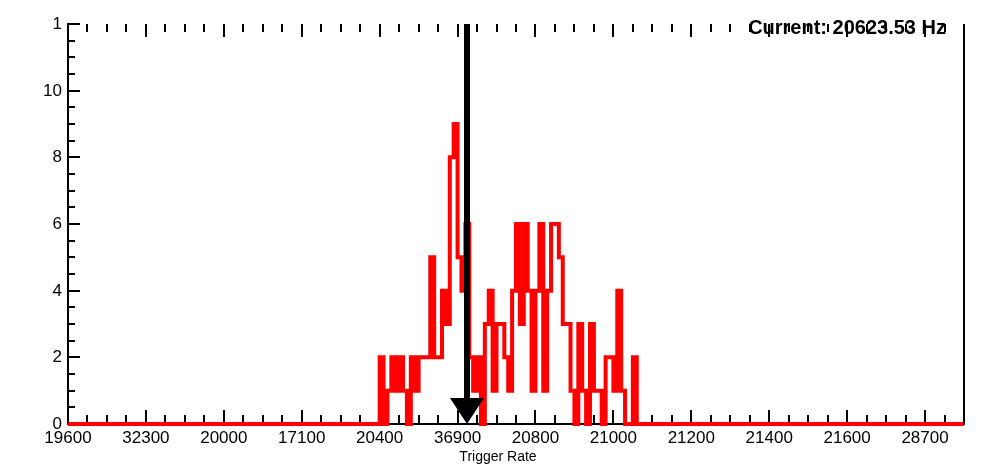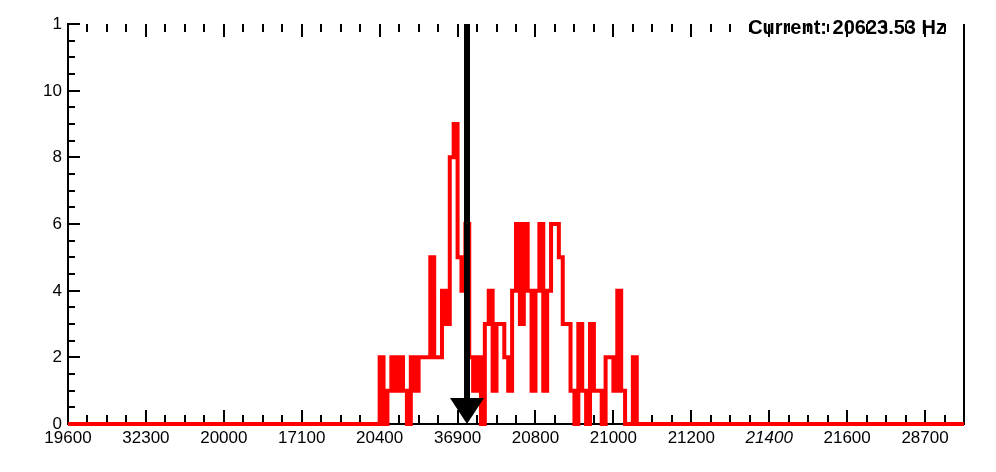--- a/index.html
+++ b/index.html
@@ -124,21 +124,21 @@
       <div class="xtick-top major" style="left: 534.478px; top: 24px;"></div>
       <div class="xtick-label" style="left: 535.478px;">20800</div>
       <div class="xtick major" style="left: 612.391px; top: 410px;"></div>
       <div class="xtick-top major" style="left: 612.391px; top: 24px;"></div>
       <div class="xtick-label" style="left: 613.391px;">21000</div>
       <div class="xtick major" style="left: 690.304px; top: 410px;"></div>
       <div class="xtick-top major" style="left: 690.304px; top: 24px;"></div>
       <div class="xtick-label" style="left: 691.304px;">21200</div>
       <div class="xtick major" style="left: 768.217px; top: 410px;"></div>
       <div class="xtick-top major" style="left: 768.217px; top: 24px;"></div>
-      <div class="xtick-label" style="left: 769.217px; font-style: italic;">21400</div>
+      <div class="xtick-label" style="left: 769.217px;">21400</div>
       <div class="xtick major" style="left: 846.13px; top: 410px;"></div>
       <div class="xtick-top major" style="left: 846.13px; top: 24px;"></div>
       <div class="xtick-label" style="left: 847.13px;">21600</div>
       <div class="xtick major" style="left: 924.043px; top: 410px;"></div>
       <div class="xtick-top major" style="left: 924.043px; top: 24px;"></div>
       <div class="xtick-label" style="left: 925.043px;">28700</div>
       <div class="xtick minor" style="left: 86.4783px; top: 415px;"></div>
       <div class="xtick-top minor" style="left: 86.4783px; top: 24px;"></div>
       <div class="xtick minor" style="left: 105.957px; top: 415px;"></div>
       <div class="xtick-top minor" style="left: 105.957px; top: 24px;"></div>
@@ -210,13 +210,14 @@
       <div class="xtick-top minor" style="left: 963px; top: 24px;"></div>
     </div>
 
   <svg id="hist-svg" viewBox="0 0 996 472" preserveAspectRatio="none">
     <polyline id="hist-path" fill="none" stroke="#ff0000" stroke-width="4" stroke-linejoin="miter" points="68.00,424.00 379.65,424.00 379.65,357.33 383.55,357.33 383.55,424.00 387.44,424.00 387.44,390.67 391.34,390.67 391.34,357.33 395.23,357.33 395.23,390.67 399.13,390.67 399.13,357.33 403.03,357.33 403.03,390.67 406.92,390.67 406.92,424.00 410.82,424.00 410.82,357.33 414.71,357.33 414.71,390.67 418.61,390.67 418.61,357.33 422.50,357.33 422.50,357.33 426.40,357.33 426.40,357.33 430.30,357.33 430.30,257.33 434.19,257.33 434.19,357.33 438.09,357.33 438.09,357.33 441.98,357.33 441.98,290.67 445.88,290.67 445.88,324.00 449.77,324.00 449.77,157.33 453.67,157.33 453.67,124.00 457.57,124.00 457.57,257.33 461.46,257.33 461.46,290.67 465.36,290.67 465.36,224.00 469.25,224.00 469.25,357.33 473.15,357.33 473.15,390.67 477.04,390.67 477.04,357.33 480.94,357.33 480.94,424.00 484.83,424.00 484.83,324.00 488.73,324.00 488.73,290.67 492.63,290.67 492.63,390.67 496.52,390.67 496.52,324.00 500.42,324.00 500.42,324.00 504.31,324.00 504.31,357.33 508.21,357.33 508.21,390.67 512.10,390.67 512.10,290.67 516.00,290.67 516.00,224.00 519.90,224.00 519.90,324.00 523.79,324.00 523.79,224.00 527.69,224.00 527.69,290.67 531.58,290.67 531.58,390.67 535.48,390.67 535.48,290.67 539.37,290.67 539.37,224.00 543.27,224.00 543.27,390.67 547.17,390.67 547.17,290.67 551.06,290.67 551.06,224.00 554.96,224.00 554.96,224.00 558.85,224.00 558.85,257.33 562.75,257.33 562.75,324.00 566.64,324.00 566.64,324.00 570.54,324.00 570.54,390.67 574.43,390.67 574.43,424.00 578.33,424.00 578.33,324.00 582.23,324.00 582.23,390.67 586.12,390.67 586.12,424.00 590.02,424.00 590.02,324.00 593.91,324.00 593.91,390.67 597.81,390.67 597.81,390.67 601.70,390.67 601.70,424.00 605.60,424.00 605.60,357.33 609.50,357.33 609.50,357.33 613.39,357.33 613.39,390.67 617.29,390.67 617.29,290.67 621.18,290.67 621.18,390.67 625.08,390.67 625.08,424.00 628.97,424.00 628.97,424.00 632.87,424.00 632.87,357.33 636.77,357.33 636.77,424.00 640.66,424.00 640.66,424.00 964.00,424.00"></polyline>
   </svg>
 
   <div id="marker-line" style="left: 463.732px; top: 24px; height: 376px; background: rgb(0, 0, 0);"></div>
   <div id="marker-head" style="left: 449.732px; top: 398px; border-top: 26px solid rgb(0, 0, 0);"></div>
 
+  <div id="xaxis-title">Trigger Rate</div>
 </div>
 
 </body></html>

